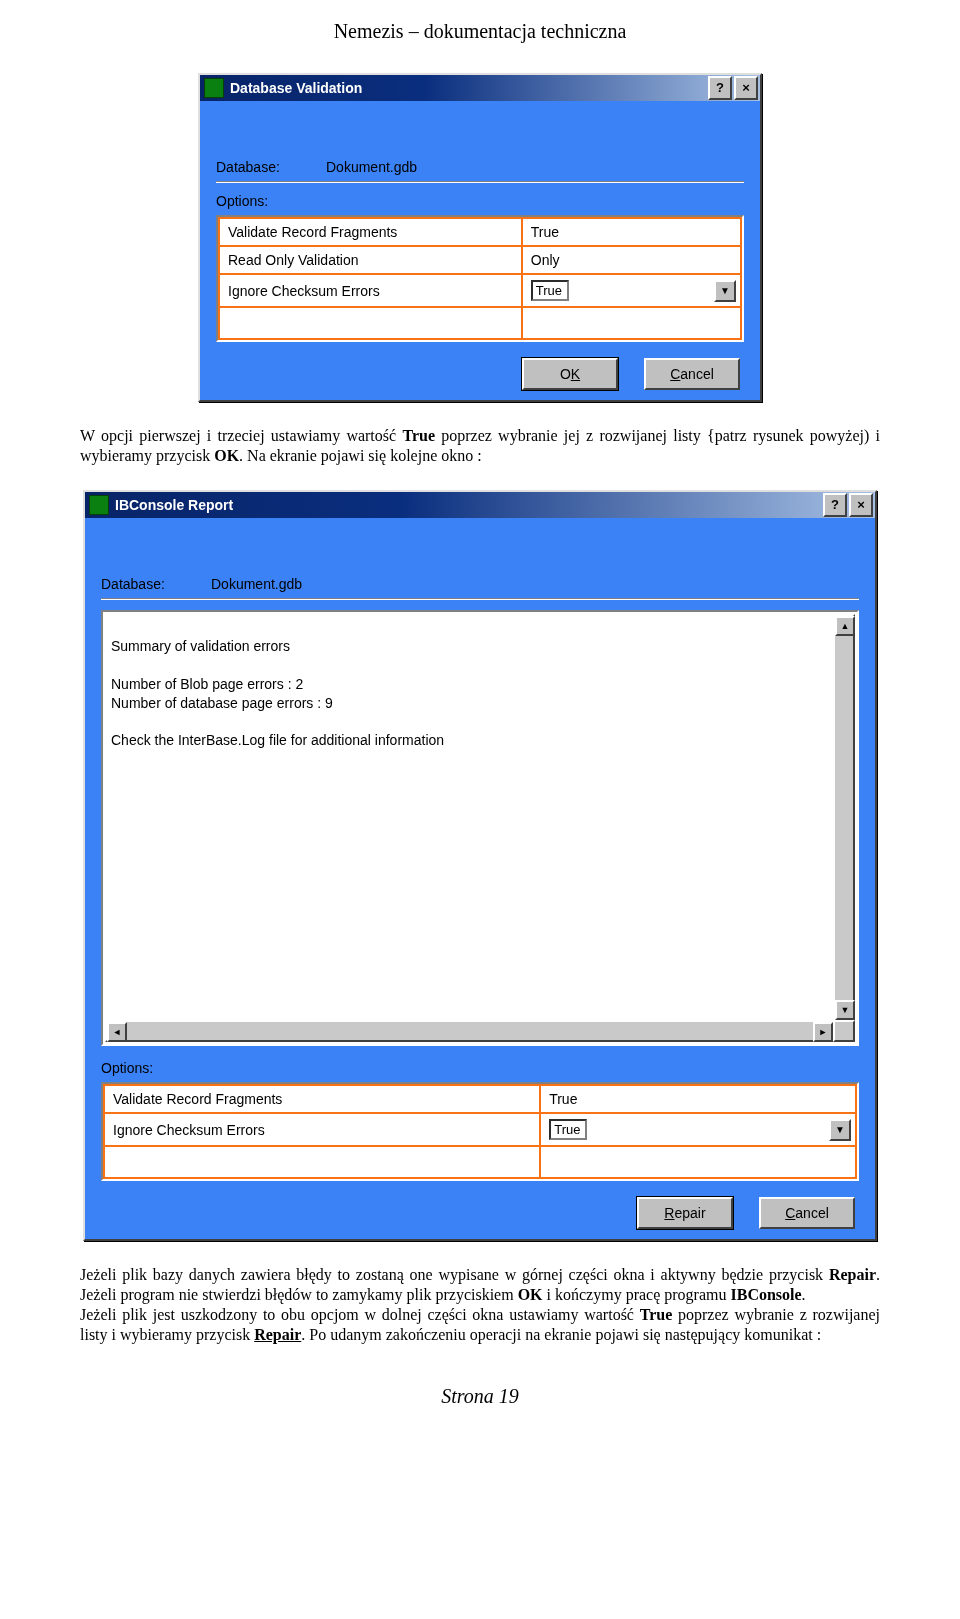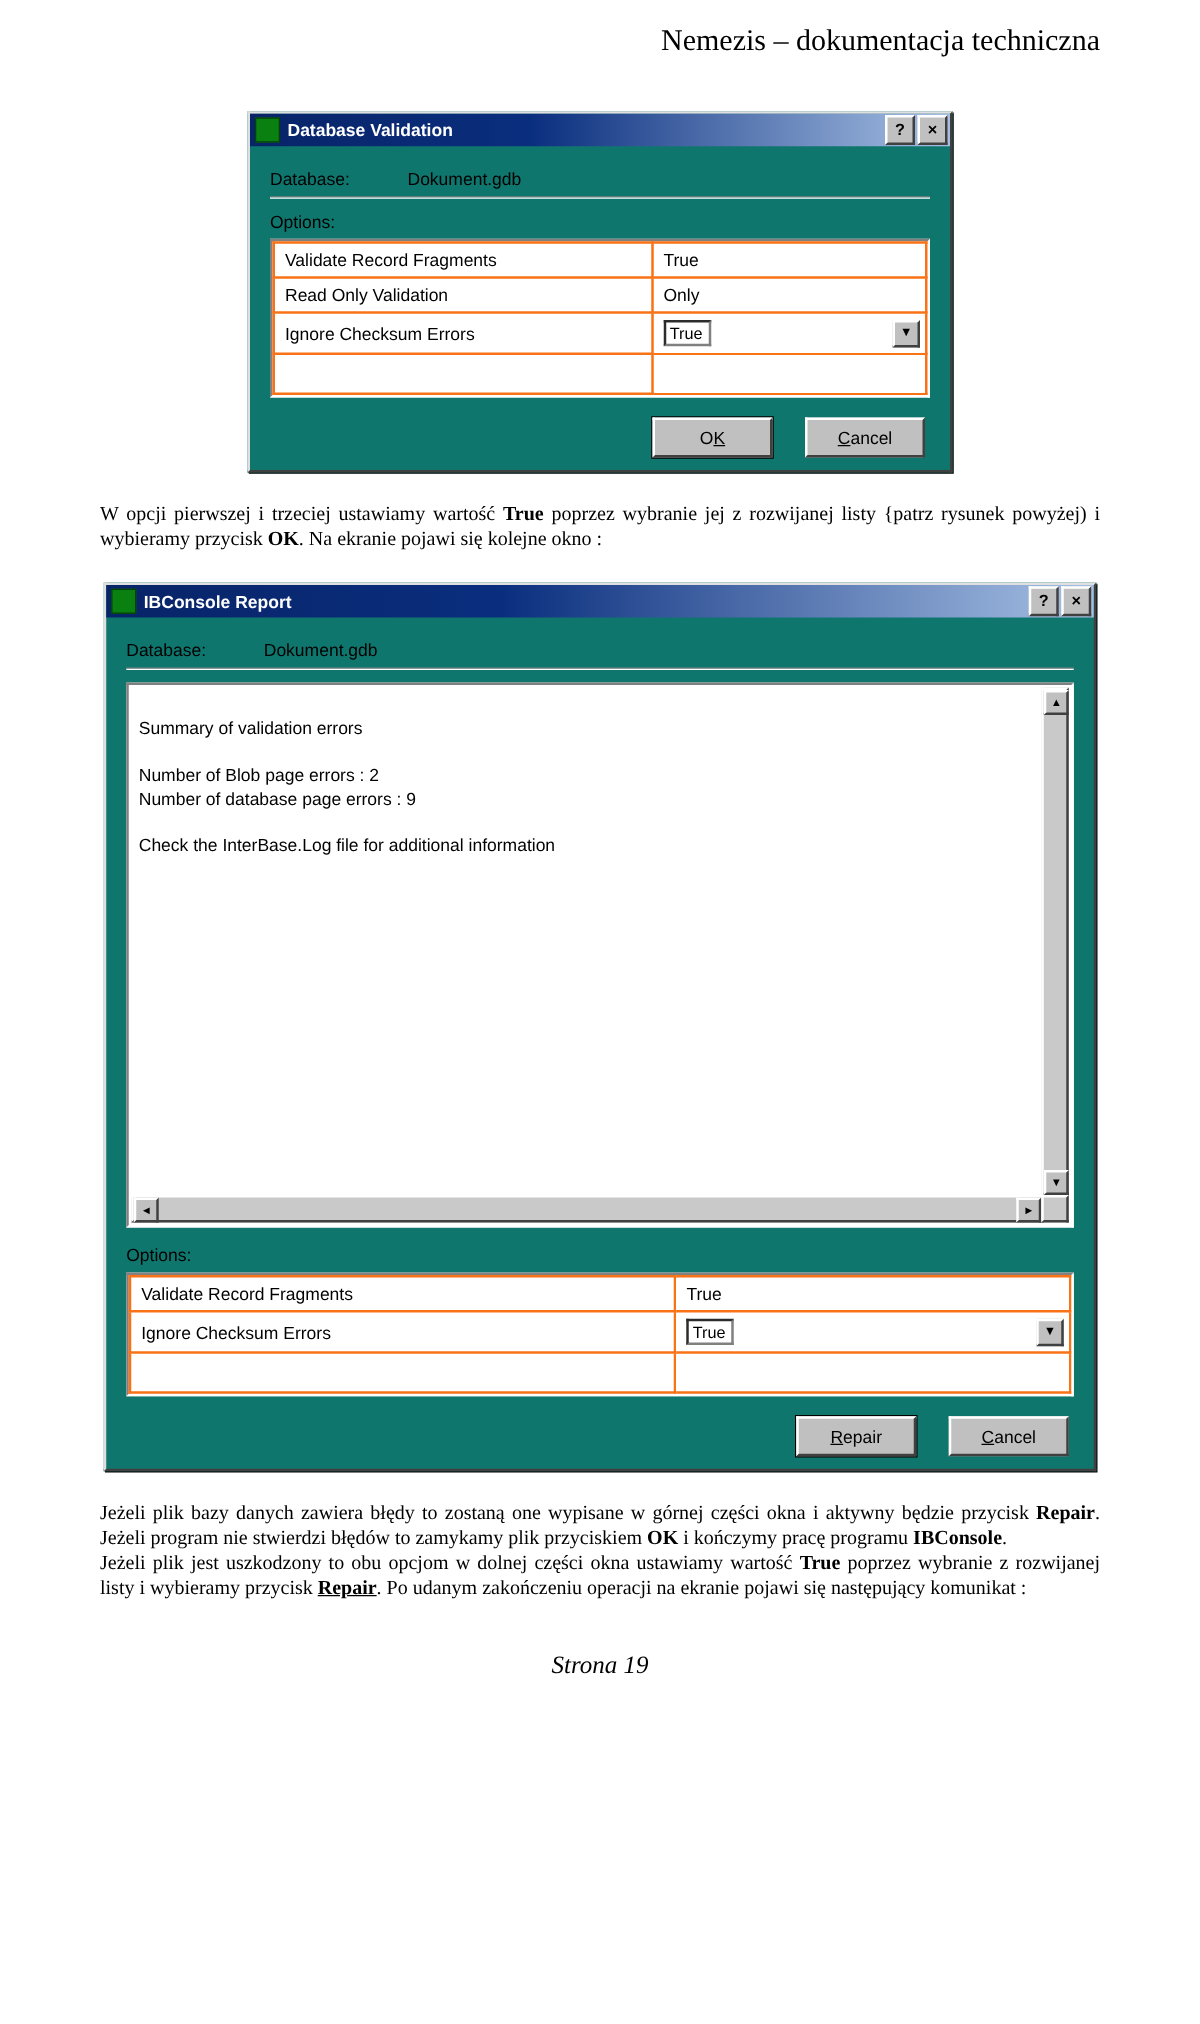--- a/index.html
+++ b/index.html
@@ -7,42 +7,42 @@
     padding: 0;
     background: #fff;
     font-family: "Times New Roman", serif;
     width: 960px;
     color: #000;
   }
   .page {
     padding: 20px 80px 30px 80px;
   }
   .doc-header {
-    text-align: right;
-    font-size: 24px;
-    margin-bottom: 42px;
+    text-align: center;
+    font-size: 20px;
+    margin-bottom: 30px;
   }
   .body-text {
     font-size: 16px;
     text-align: justify;
     line-height: 1.25;
     margin: 24px 0;
   }
   .footer {
     text-align: center;
     font-size: 20px;
     margin-top: 40px;
     font-style: italic;
   }
   .bold { font-weight: bold; }
   .uline { text-decoration: underline; }
 
   
   .win9x {
-    background: #0f766e;
+    background: #3b82f6;
     border: 2px solid;
     border-color: #dfdfdf #404040 #404040 #dfdfdf;
     font-family: "MS Sans Serif", Tahoma, Arial, sans-serif;
     margin: 10px auto;
     box-shadow: 1px 1px 0 #000;
   }
   .dlg-validation { width: 560px; }
   .dlg-report { width: 790px; }
 
   .titlebar {
@@ -75,21 +75,21 @@
     border-color: #fff #404040 #404040 #fff;
     font-size: 13px;
     line-height: 14px;
     text-align: center;
     color: #000;
     font-family: Arial, sans-serif;
     font-weight: bold;
     display: flex; align-items: center; justify-content: center;
   }
 
-  .dlg-body { padding: 12px 16px 10px 16px; font-size: 14px; }
+  .dlg-body { padding: 12px 16px 10px 16px; font-size: 14px; margin-top: 40px; }
   .field-row { display: flex; margin: 6px 0; align-items: center; }
   .field-row .lbl { width: 110px; }
   .hr {
     border-top: 1px solid #808080;
     border-bottom: 1px solid #fff;
     margin: 6px 0 10px 0;
   }
 
   .opt-grid {
     border: 2px solid;

